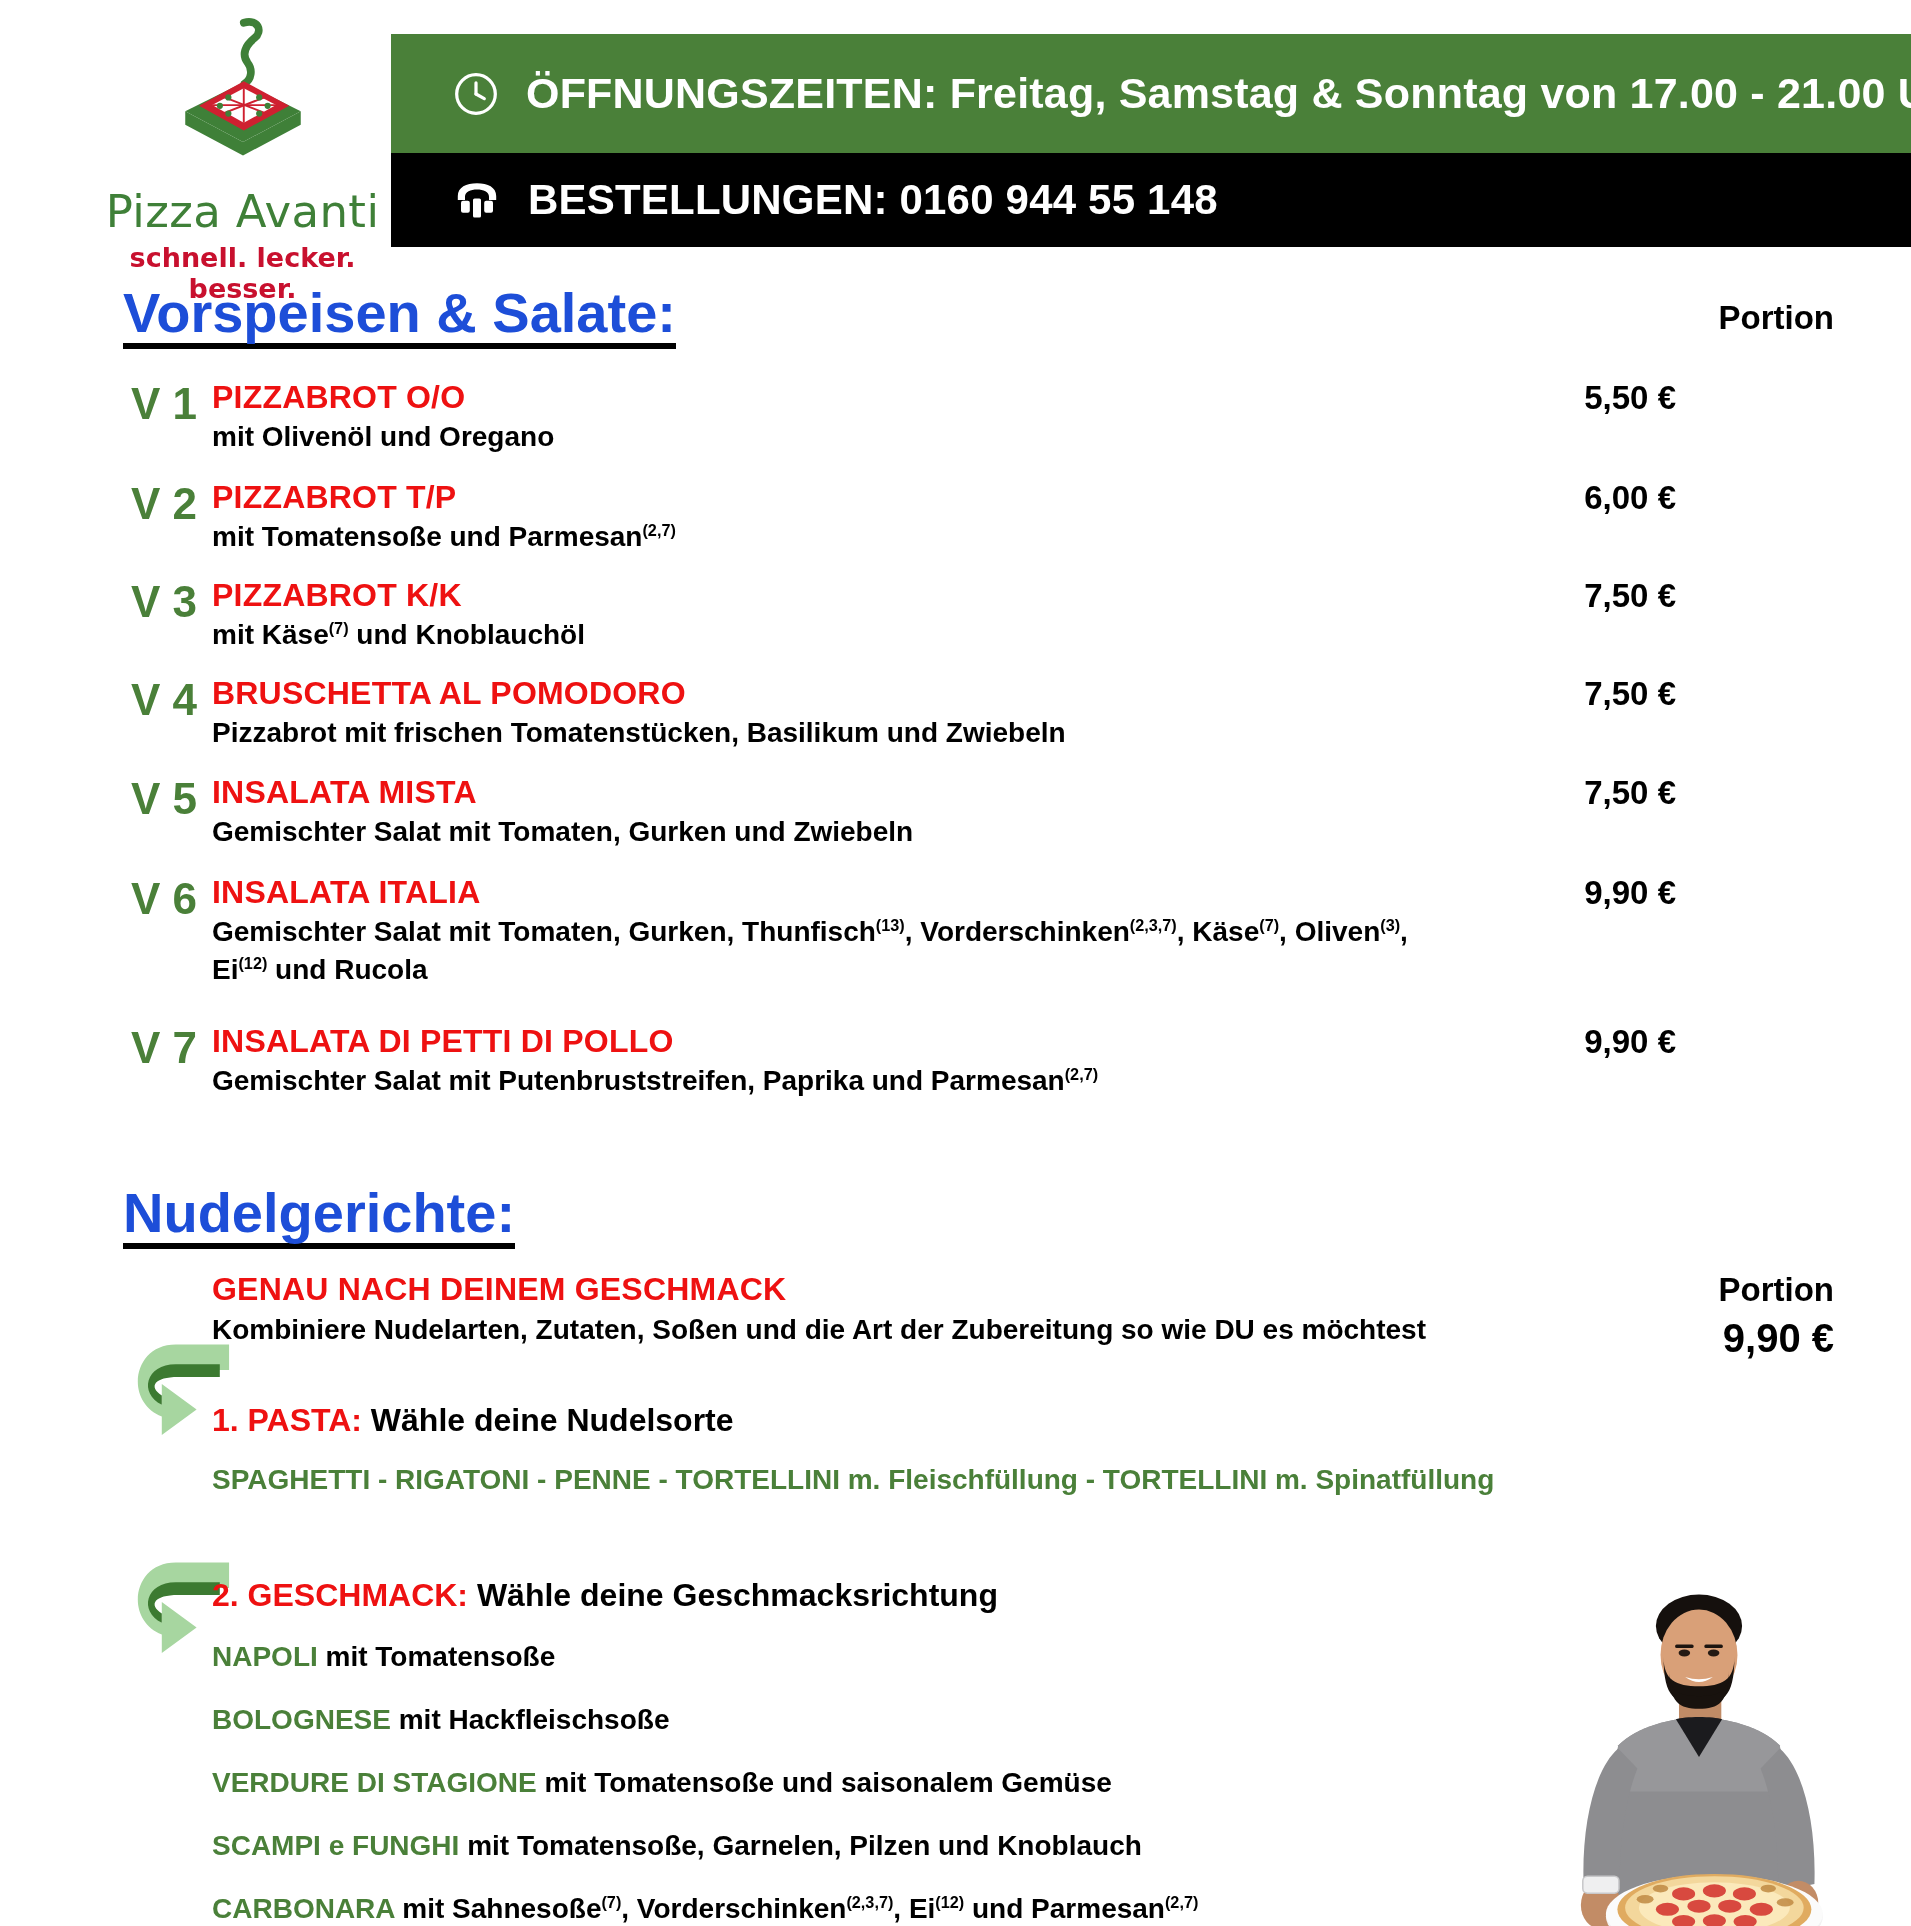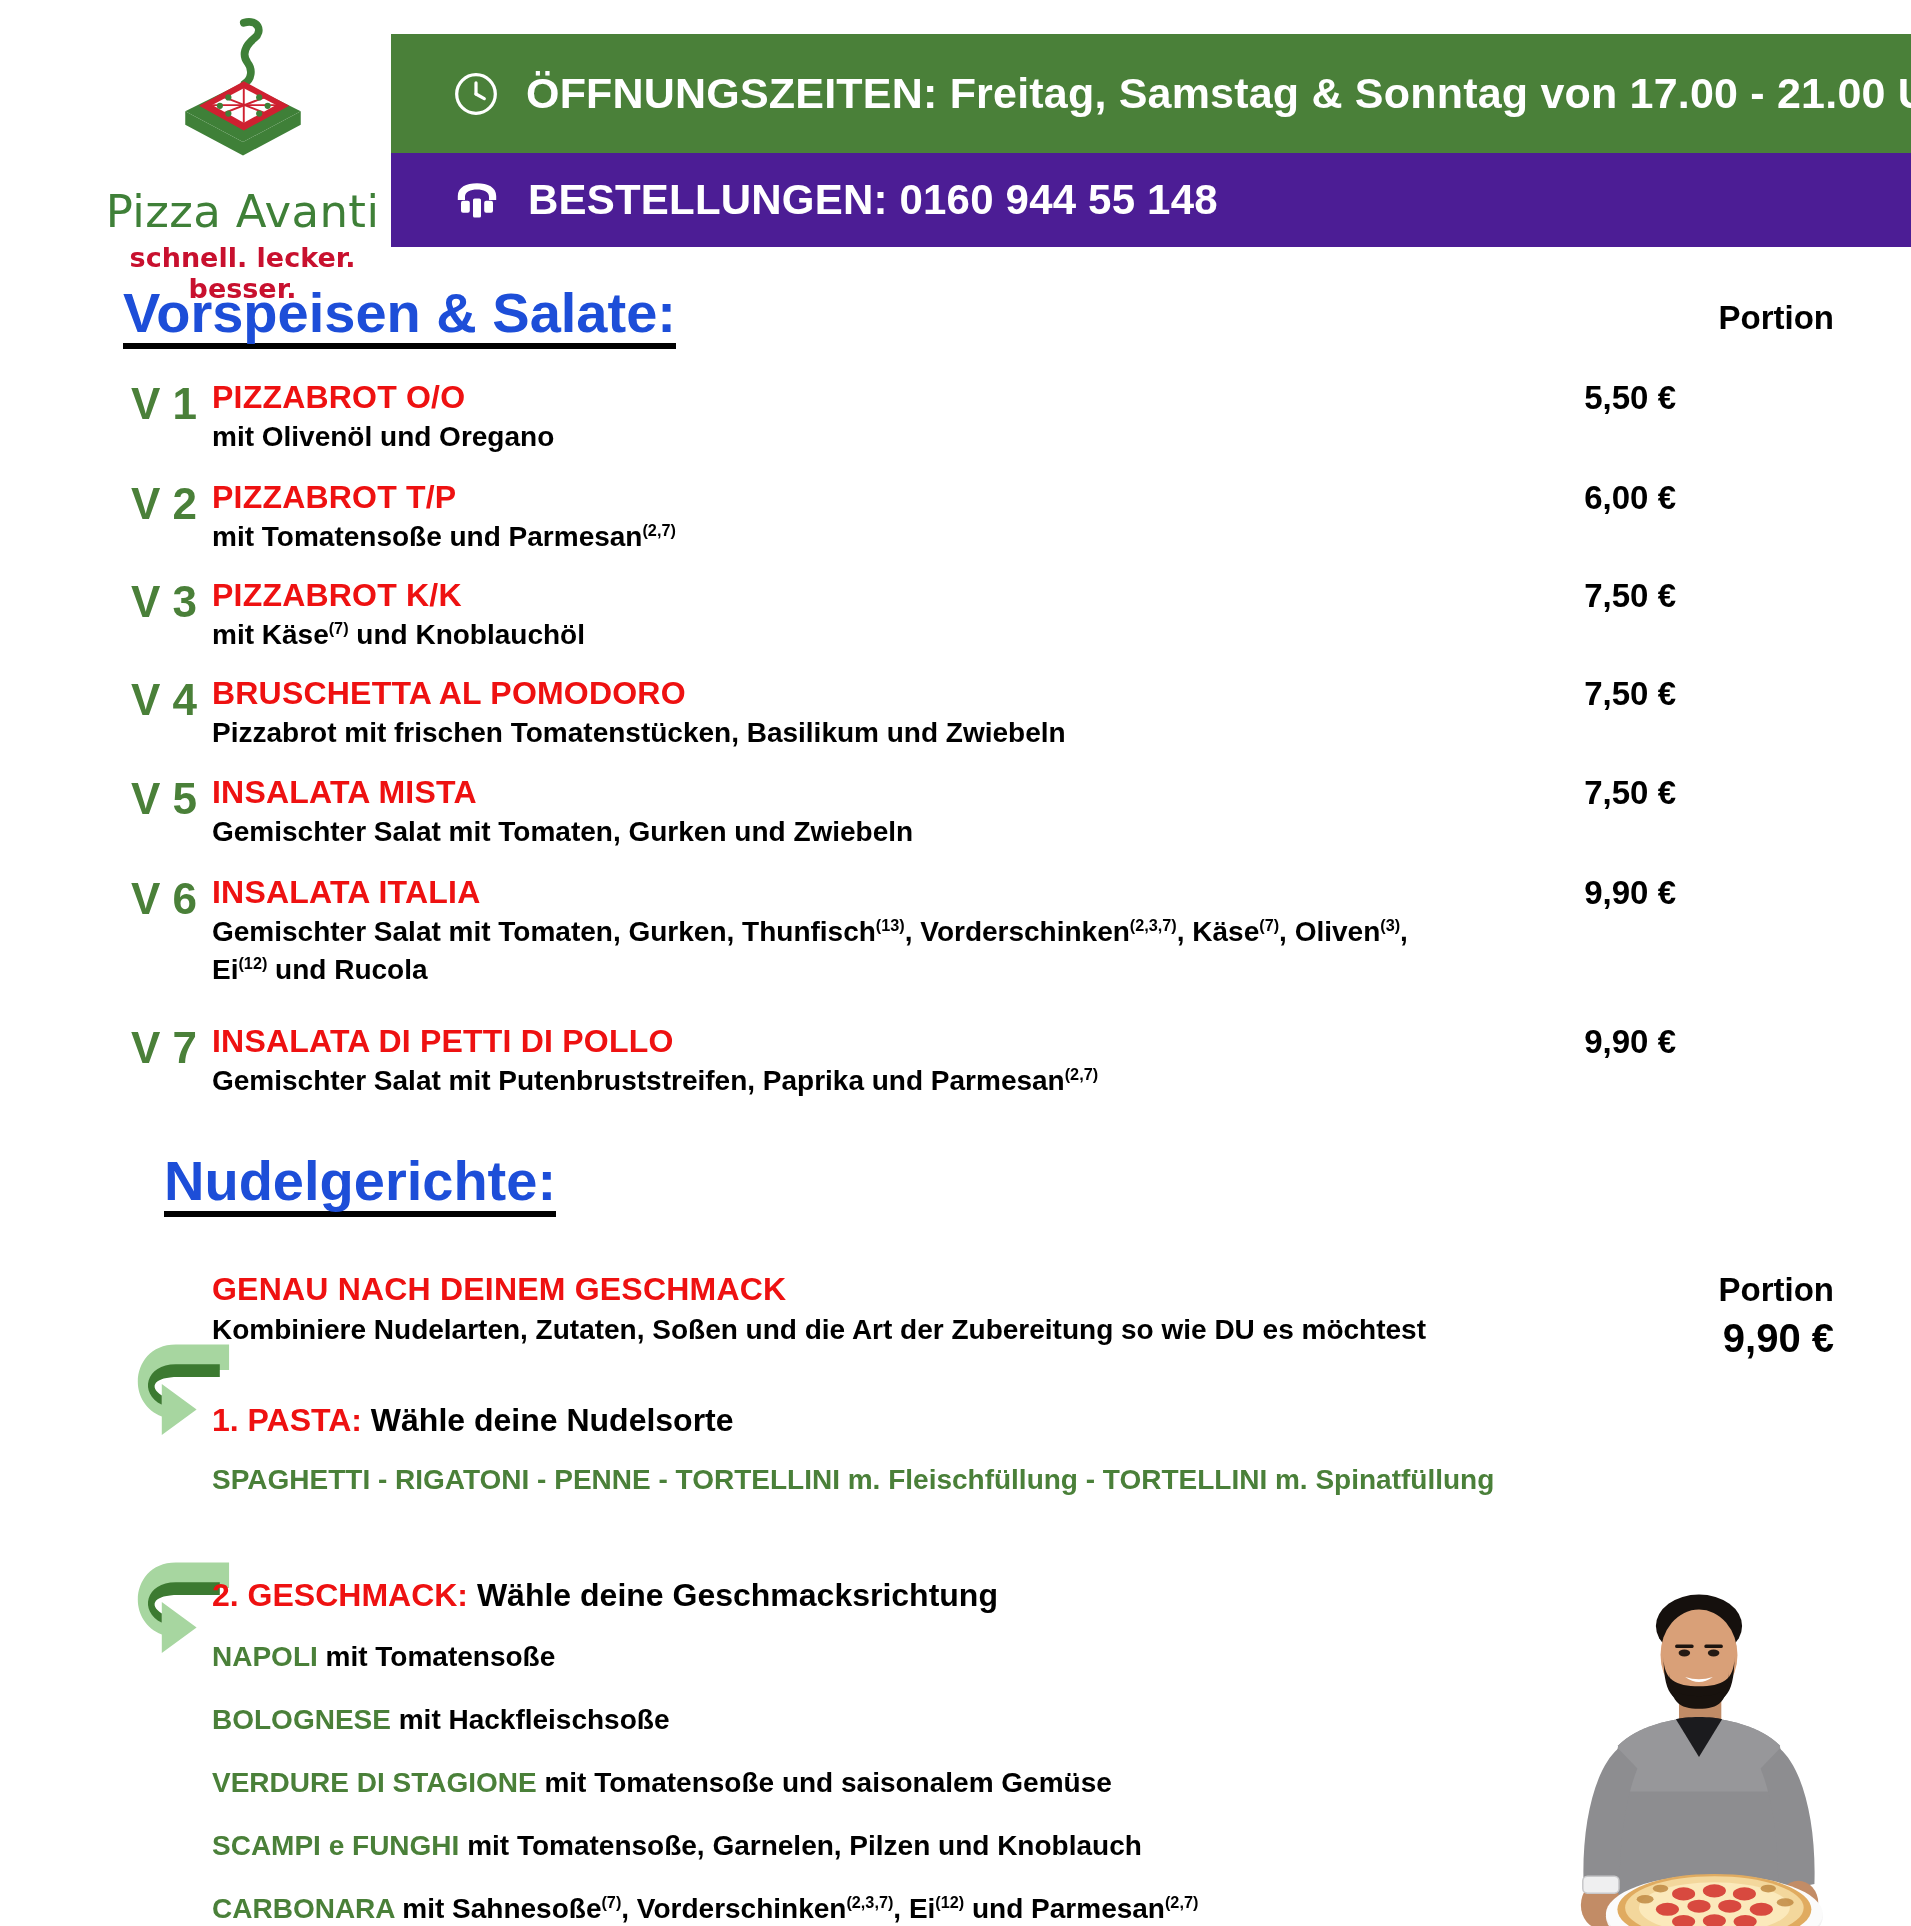--- a/index.html
+++ b/index.html
@@ -17,21 +17,21 @@
   .header{position:absolute;left:0;top:0;width:1911px;height:270px;}
   .logo-block{position:absolute;left:96px;top:15.4px;width:293px;text-align:center;}
   .logo-mark{width:162px;height:154px;margin:0 auto;position:relative;}
   .logo-name{font-size:45px;font-weight:400;color:#3f8038;letter-spacing:0.4px;margin-top:16px;
              font-family:"DejaVu Sans", sans-serif;}
   .logo-tag{font-size:27px;font-weight:700;color:#c8102e;margin-top:3.9px;
             font-family:"DejaVu Sans", sans-serif;}
 
   .banner{position:absolute;left:391px;width:1520px;display:flex;align-items:center;}
   .banner-green{top:34px;height:119px;background:#4a8039;}
-  .banner-red{top:153px;height:94px;background:#4c1d95;}
+  .banner-red{top:153px;height:94px;background:#000000;}
   .banner-icon{flex:0 0 auto;margin-left:62px;margin-right:27px;display:flex;align-items:center;justify-content:center;}
   .banner-text{color:#ffffff;font-weight:700;font-size:43px;letter-spacing:0.2px;white-space:nowrap;}
   .banner-red .banner-text{font-size:42px;}
 
   
   .section-title{
     position:absolute;font-size:56px;font-weight:700;color:#1d4ed8;
     border-bottom:6.2px solid #000;padding-bottom:2.3px;line-height:1.0;
   }
   .col-portion{position:absolute;font-size:33px;font-weight:700;color:#000;text-align:right;}
@@ -165,21 +165,21 @@
     <div class="item-desc" style="top:39px;">Gemischter Salat mit Tomaten, Gurken, Thunfisch<sup>(13)</sup>, Vorderschinken<sup>(2,3,7)</sup>, Käse<sup>(7)</sup>, Oliven<sup>(3)</sup>,<br>Ei<sup>(12)</sup> und Rucola</div>
   </div>
 
   <div class="item" style="top:1023px;">
     <div class="item-code">V 7</div>
     <div class="item-name">INSALATA DI PETTI DI POLLO</div>
     <div class="item-price">9,90 €</div>
     <div class="item-desc" style="top:39px;">Gemischter Salat mit Putenbruststreifen, Paprika und Parmesan<sup>(2,7)</sup></div>
   </div>
 
-  <div class="section-title" style="left:123px;top:1153px;margin-left:41px;">Nudelgerichte:</div>
+  <div class="section-title" style="left:123px;top:1185px;">Nudelgerichte:</div>
 
   <div class="nudel-head" style="top:1271px;">GENAU NACH DEINEM GESCHMACK</div>
   <div class="nudel-portion" style="top:1271px;">Portion</div>
   <div class="nudel-sub" style="top:1314px;">Kombiniere Nudelarten, Zutaten, Soßen und die Art der Zubereitung so wie DU es möchtest</div>
   <div class="nudel-price" style="top:1316px;">9,90 €</div>
 
   <div class="arrow" style="left:127px;top:1319px;">
     <svg width="116" height="116" viewBox="0 0 100 100">
       <path d="M88 22 L88 44 L42 44 C20 44 14 62 30 74 L30 56 L60 78 L30 100 L30 84
                C-2 72 4 22 42 22 Z" fill="#a7d6a0"></path>

